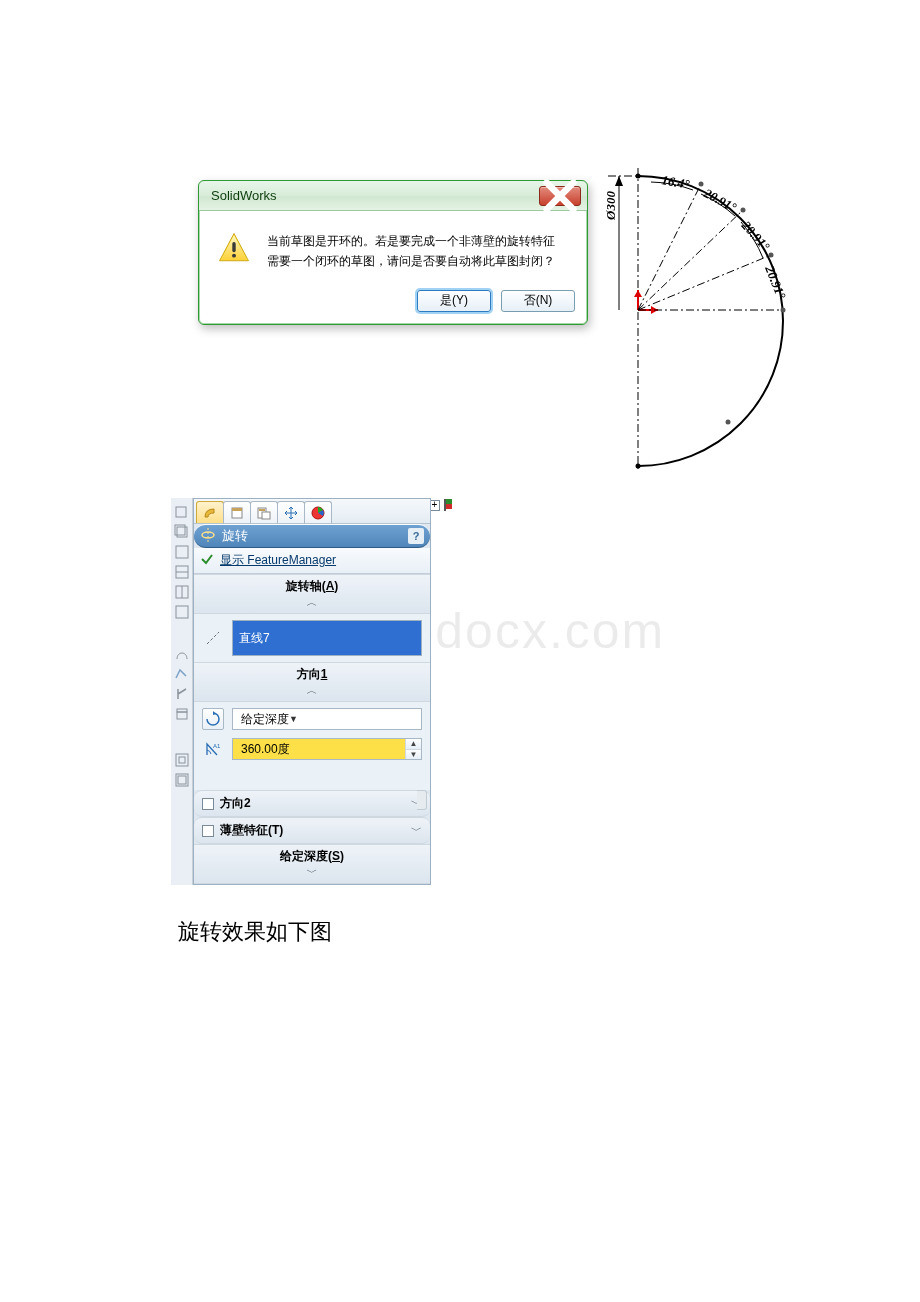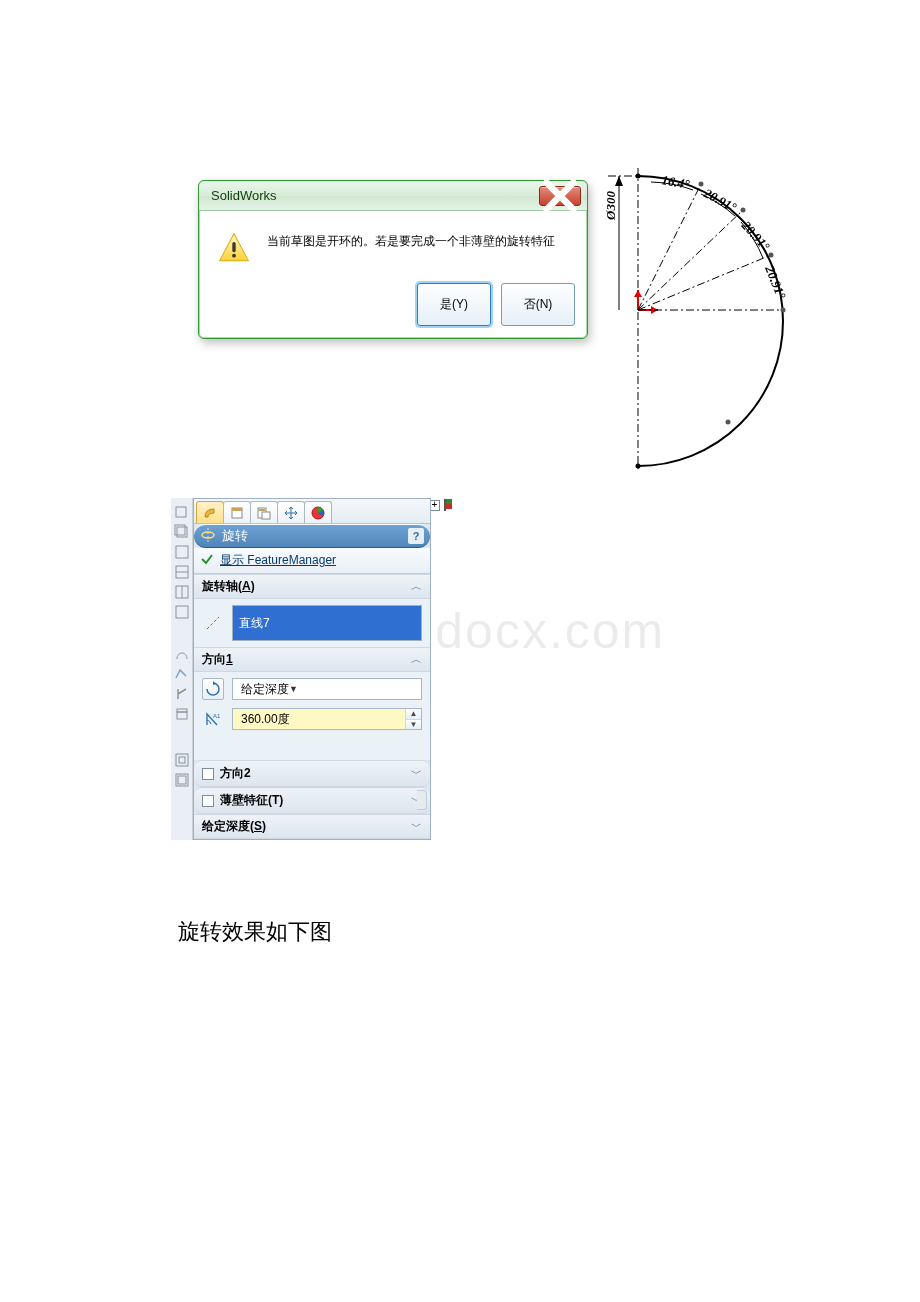--- a/index.html
+++ b/index.html
@@ -53,21 +53,21 @@
   .warn-icon svg { width: 100%; height: 100%; }
   .dlg-msg {
     font-size: 12px; line-height: 1.7; color: #000;
     flex: 1;
   }
   .dlg-buttons {
     display: flex; justify-content: flex-end; gap: 10px;
     padding: 6px 12px 12px 12px;
   }
   .ui-btn {
-    min-width: 74px; height: 43px;
+    min-width: 74px; height: 22px;
     border: 1px solid #7a9eb1;
     border-radius: 3px;
     background: linear-gradient(#fdfeff, #e6f0f7);
     font-size: 12px;
     display: inline-flex; align-items: center; justify-content: center;
     padding: 0 2px;
     color: #000;
   }
   .ui-btn.primary {
     border-color: #2f7bbf;
@@ -154,20 +154,21 @@
   }
   .pm-fmlink span.link { text-decoration: underline; color: #063a6d; font-size:12px; }
 
   .pm-section-hd {
     display:flex; align-items:center; justify-content:space-between;
     padding: 3px 8px;
     background: linear-gradient(#eef3f8,#dce5ee);
     border-top: 1px solid #cfd8e0;
     border-bottom: 1px solid #cfd8e0;
     font-size: 12px;
+    flex-direction: column;
   }
   .pm-section-hd .underline-letter { text-decoration: underline; }
   .chev { font-size: 11px; color:#5d6a76; }
   .pm-section-body {
     padding: 6px 8px;
     background: #eaf1f7;
     display:flex; flex-direction:column; gap:8px;
   }
   .row { display:flex; align-items:center; gap:8px; }
   .mini-icon {
@@ -183,21 +184,21 @@
     font-size:12px;
   }
   .combo {
     flex:1; height:22px;
     border:1px solid #a9b8c6; background:#fff;
     display:flex; align-items:center; justify-content:flex-start;
     padding:0 4px 0 8px; font-size:12px;
   }
   .combo .caret { font-size:9px; color:#333; }
   .spinner {
-    flex:1; display:flex; height:22px; border:1px solid #a9b8c6; background:#fef9c3;
+    flex:1; display:flex; height:22px; border:1px solid #a9b8c6; background:#fde047;
   }
   .spinner .val { flex:1; padding:0 8px; display:flex; align-items:center; font-size:12px; }
   .spinner .btns { width:16px; display:flex; flex-direction:column; border-left:1px solid #cfd8e0;}
   .spinner .btns div { flex:1; display:flex; align-items:center; justify-content:center; font-size:8px; color:#444; background:linear-gradient(#fdfeff,#e6eef6); }
   .spinner .btns div:first-child { border-bottom:1px solid #cfd8e0; }
 
   .chk-row { display:flex; align-items:center; gap:6px; padding:4px 8px; background: linear-gradient(#eef3f8,#dce5ee); border-top:1px solid #cfd8e0; border-bottom:1px solid #cfd8e0;}
   .chk-row.only-hd { justify-content:space-between;border-radius:8px; }
   .chk { width:12px; height:12px; border:1px solid #7a8a98; background:#fff; display:inline-block; }
 
@@ -263,20 +264,21 @@
                   <stop offset="0" stop-color="#fff6c1"></stop>
                   <stop offset="1" stop-color="#ffd23a"></stop>
                 </linearGradient>
               </defs>
             <rect x="18" y="13" width="4" height="12" rx="2" fill="#3a3a3a"></rect>
             <circle cx="20" cy="29" r="2.3" fill="#3a3a3a"></circle>
           </svg>
         </div>
         <div class="dlg-msg">
           <div>当前草图是开环的。若是要完成一个非薄壁的旋转特征</div>
+          <div>需要一个闭环的草图，请问是否要自动将此草图封闭？</div>
         </div>
       </div>
       <div class="dlg-buttons">
         <div class="ui-btn primary">是(Y)</div>
         <div class="ui-btn">否(N)</div>
       </div>
     </div>
   </div>
 
   <div class="sketch">

